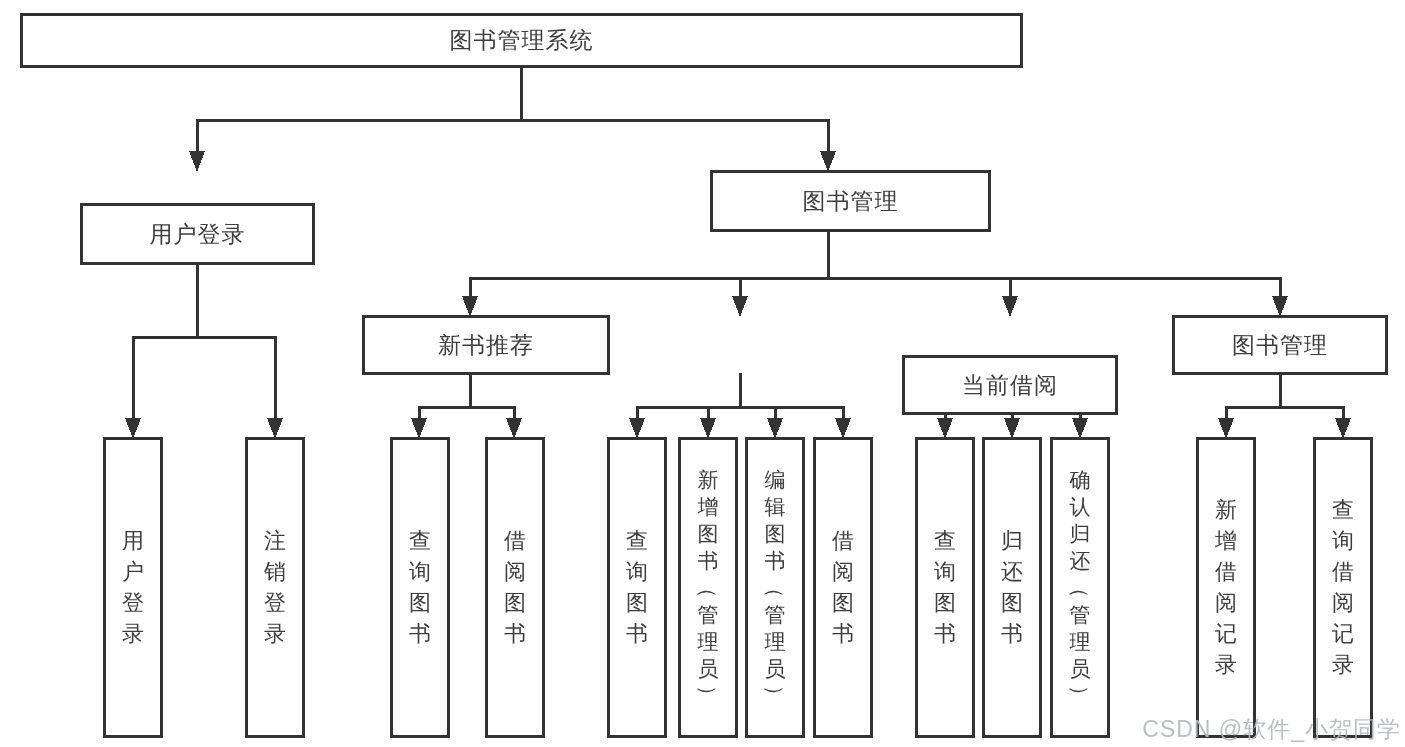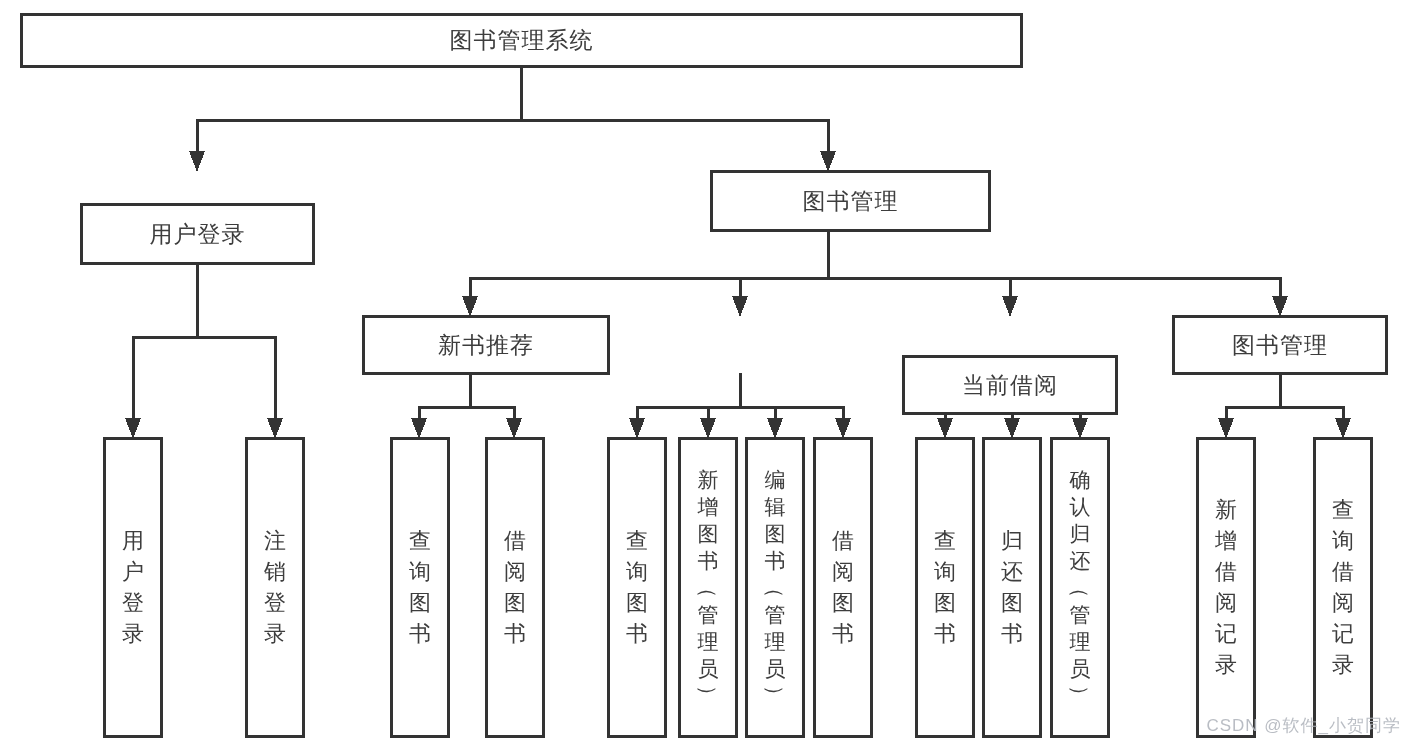--- a/index.html
+++ b/index.html
@@ -52,21 +52,21 @@
     justify-content: center;
     font-size: 22px;
     color: var(--text, #3d3d3d);
   }
   .leaf.long .vchar { height: 27px; font-size: 21px; }
   .vchar.rot { transform: rotate(90deg); }
   #watermark {
     position: absolute;
     top: 714px;
     right: 4px;
-    font-size: 17px;
+    font-size: 23px;
     letter-spacing: 1px;
     color: var(--watermark, #b4b8bf);
     opacity: 0.92;
     white-space: nowrap;
   }
 </style>
 </head>
 <body>
 
 <div id="canvas">

